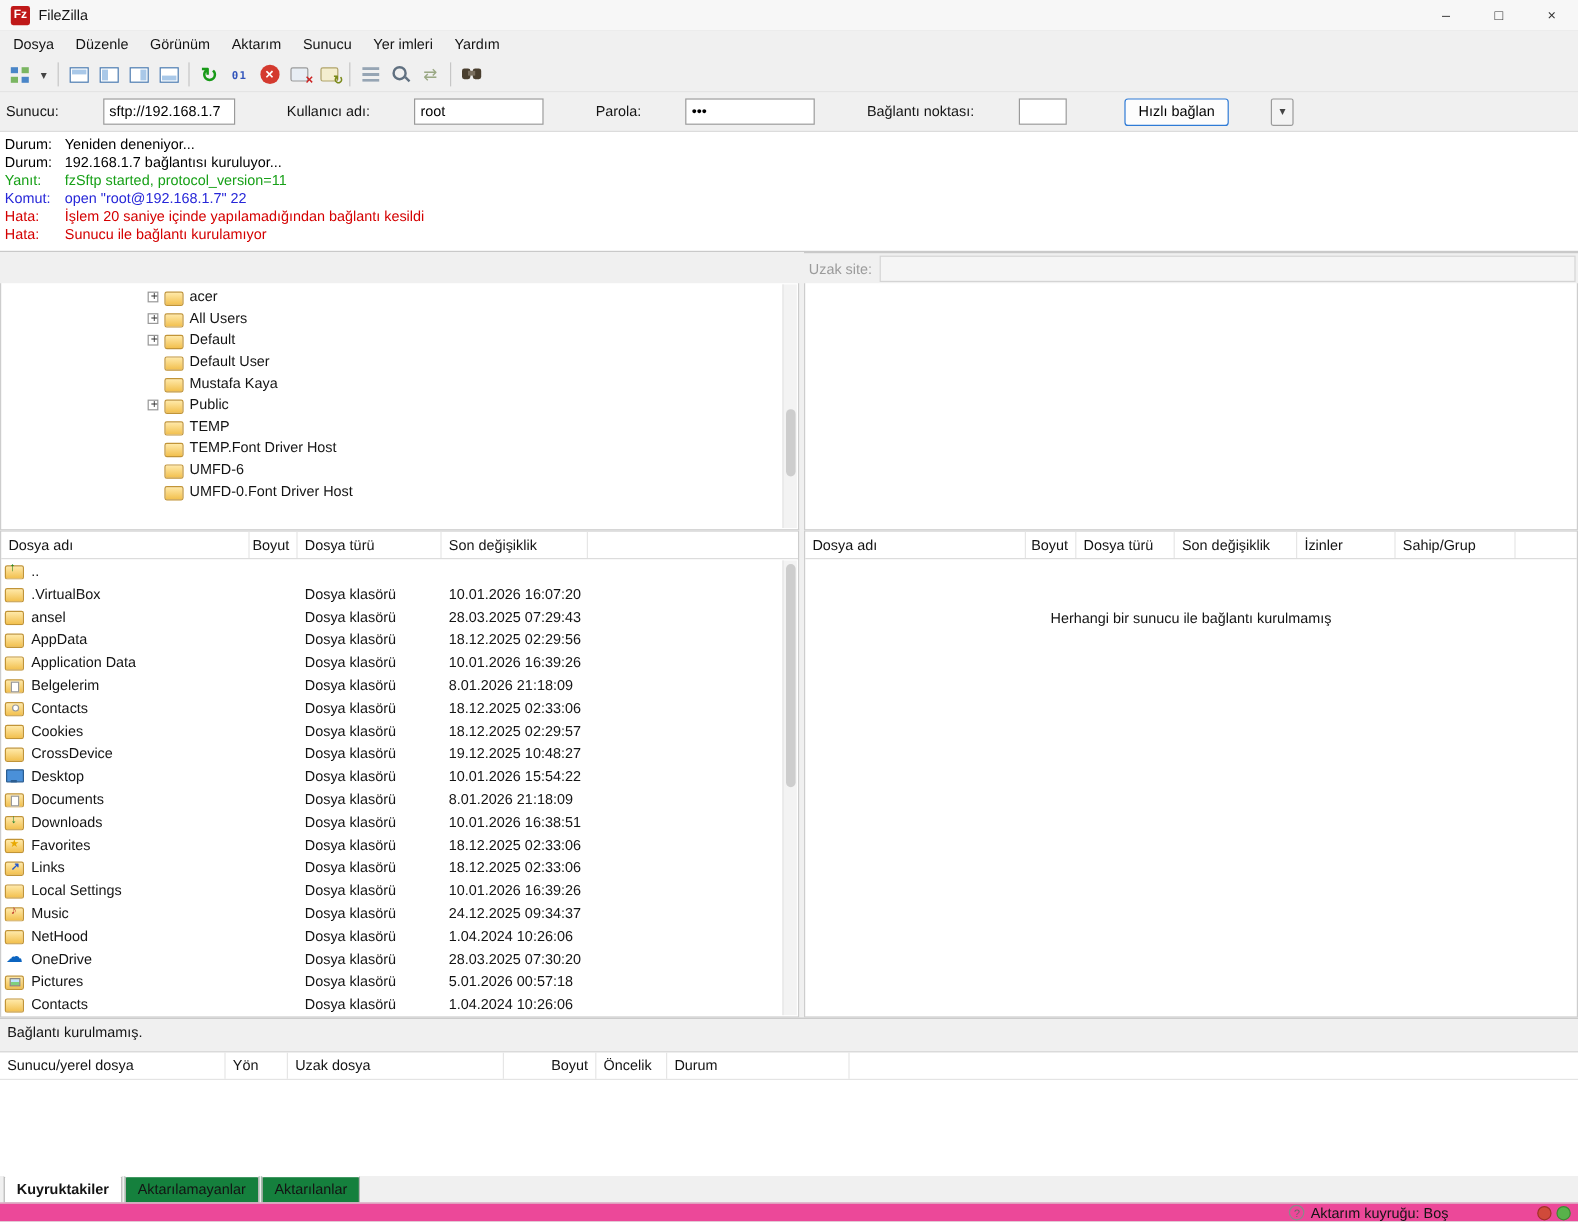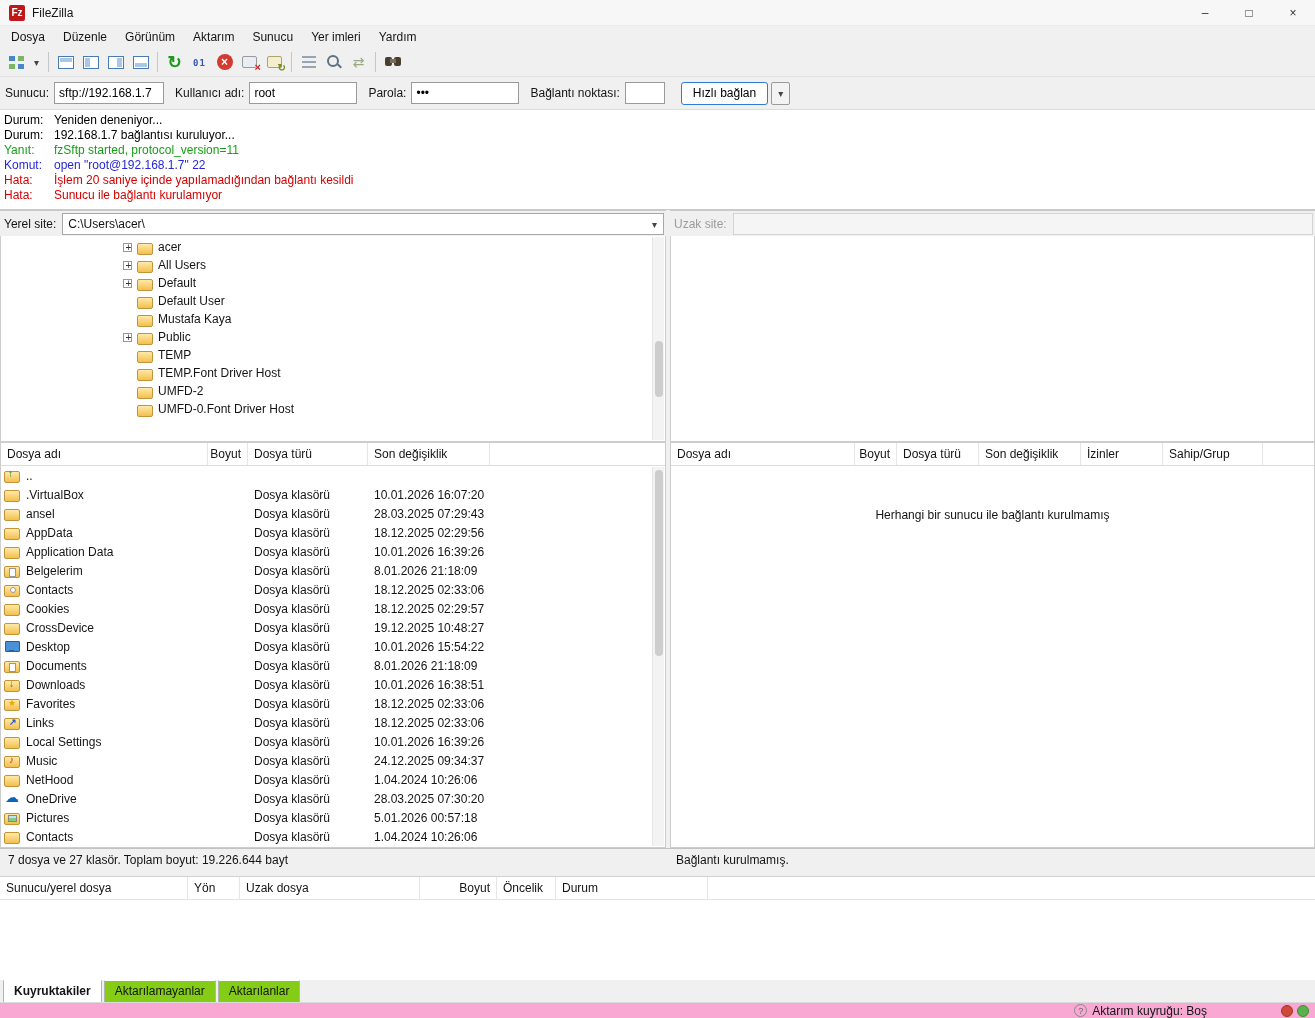--- a/index.html
+++ b/index.html
@@ -43,21 +43,21 @@
   .ic-filter { width:14px; height:12px; background:repeating-linear-gradient(to bottom,#96a5b4 0 2px, transparent 2px 5px); }
   .ic-compare { position:relative; width:16px; height:16px; }
   .ic-compare::before { content:""; position:absolute; left:1px; top:1px; width:8px; height:8px; border:2px solid #607080; border-radius:50%; }
   .ic-compare::after { content:""; position:absolute; left:11px; top:11px; width:5px; height:2px; background:#607080; transform:rotate(45deg); }
   .ic-sync::before { content:"⇄"; color:#9aa884; font-size:14px; }
   .ic-find { position:relative; width:16px; height:10px; }
   .ic-find::before { content:""; position:absolute; left:0; top:0; width:7px; height:9px; background:#4a3f2f; border-radius:2px; box-shadow:9px 0 0 #4a3f2f; }
   .ic-find::after { content:""; position:absolute; left:5px; top:2px; width:6px; height:4px; background:#7a6f5f; }
 
   
-  .qc { position:absolute; top:77px; left:0; width:100%; height:33px; background:#f0f0f0; border-bottom:1px solid #dcdcdc; display:flex; align-items:center; padding-left:5px; }
+  .qc { position:absolute; top:77px; left:0; width:100%; height:33px; background:#f0f0f0; border-bottom:1px solid #dcdcdc; display:flex; align-items:center; padding-left:5px;gap:32px; }
   .qc label { margin-right:5px; }
   .qc label.gap { margin-left:11px; }
   .qc input { height:22px; border:1px solid #9a9a9a; background:#fff; padding:0 4px; font:inherit; }
   .in-host { width:110px; } .in-user { width:108px; } .in-pass { width:108px; } .in-port { width:40px; }
   .qc-btn { margin-left:16px; height:23px; border:1px solid #2f7bd6; border-radius:3px; background:#fdfdfd; padding:0 11px; font:inherit; }
   .qc-dd { margin-left:3px; width:19px; height:23px; border:1px solid #9a9a9a; border-radius:2px; background:#f3f3f3; display:flex; align-items:center; justify-content:center; }
   .qc-dd::before { content:"▾"; font-size:10px; color:#444; }
 
   
   .log { position:absolute; top:110px; left:0; width:100%; height:100px; background:#fff; border-bottom:1px solid #c9c9c9; padding:3px 0 0 4px; overflow:hidden; }
@@ -134,23 +134,23 @@
   .status-left { width:670px; padding-left:8px; }
   .status-right { padding-left:6px; }
 
   
   .queue-header { position:absolute; top:876px; left:0; width:100%; height:24px; background:#fff; border-top:1px solid #d2d2d2; border-bottom:1px solid #e4e4e4; display:flex; align-items:stretch; }
   .Q0 { width:188px; } .Q1 { width:52px; } .Q2 { width:180px; } .Q3 { width:77px; } .Q4 { width:59px; } .Q5 { width:152px; }
   .queue-body { position:absolute; top:900px; left:0; width:100%; height:80px; background:#fff; }
 
   
   .tabs { position:absolute; top:980px; left:0; width:100%; height:22px; background:#f0f0f0; display:flex; align-items:flex-start; padding-left:3px; gap:2px; }
-  .tab { padding:3px 10px 4px; border:1px solid #b3b3b3; border-top:1px solid #fff; background:#84cc16; }
+  .tab { padding:3px 10px 4px; border:1px solid #b3b3b3; border-top:1px solid #fff; background:#15803d; }
   .tab.active { background:#fff; font-weight:bold; }
-  .bottombar { position:absolute; top:1002px; left:0; width:100%; height:16px; background:#f9a8d4; border-top:1px solid #dadada; display:flex; align-items:center; justify-content:flex-end; padding-right:6px; }
+  .bottombar { position:absolute; top:1002px; left:0; width:100%; height:16px; background:#ec4899; border-top:1px solid #dadada; display:flex; align-items:center; justify-content:flex-end; padding-right:6px; }
   .help-icon { width:13px; height:13px; border-radius:50%; border:1px solid #8a8a8a; color:#666; font-size:9px; display:flex; align-items:center; justify-content:center; margin-right:5px; flex:none; }
   .help-icon::before { content:"?"; }
   .qstatus { margin-right:70px; }
   .ind { width:12px; height:12px; border-radius:50%; flex:none; margin-left:4px; }
   .ind.red { background:#d04a3a; border:1px solid #a03227; }
   .ind.green { background:#58b24a; border:1px solid #3d8a32; }
 </style>
 </head>
 <body>
 
@@ -274,27 +274,20 @@
         <span class="log-label">Hata:</span>
         <span class="log-text">İşlem 20 saniye içinde yapılamadığından bağlantı kesildi</span>
       </div>
 
       <div class="log-line error">
         <span class="log-label">Hata:</span>
         <span class="log-text">Sunucu ile bağlantı kurulamıyor</span>
       </div>
     </div>
 
-  <div class="sitebar sb-left">
-    <span>Yerel site:</span>
-    <div class="combo">
-      <span>C:\Users\acer\</span>
-      <span class="chev"></span>
-    </div>
-  </div>
   <div class="sitebar sb-right">
     <span class="lbl-dis">Uzak site:</span>
     <div class="combo disabled">
       <span></span>
     </div>
   </div>
 
   <div class="tree-pane tp-left">
     <div>
 
@@ -343,21 +336,21 @@
         <div class="tree-row">
           <span class="exp none"></span>
           <span class="fileicon folder"></span>
           <span class="tree-label">TEMP.Font Driver Host</span>
         </div>
 
 
         <div class="tree-row">
           <span class="exp none"></span>
           <span class="fileicon folder"></span>
-          <span class="tree-label">UMFD-2</span>
+          <span class="tree-label">UMFD-6</span>
         </div>
 
         <div class="tree-row">
           <span class="exp none"></span>
           <span class="fileicon folder"></span>
           <span class="tree-label">UMFD-0.Font Driver Host</span>
         </div>
       </div>
     <div class="vscroll tree-scroll">
         <span class="thumb"></span>
@@ -588,21 +581,20 @@
       <span class="hcell R2">Dosya türü</span>
       <span class="hcell R3">Son değişiklik</span>
       <span class="hcell R4">İzinler</span>
       <span class="hcell R5">Sahip/Grup</span>
       <span class="hcell hfill"></span>
     </div>
     <div class="empty-msg">Herhangi bir sunucu ile bağlantı kurulmamış</div>
   </div>
 
   <div class="status-row">
-    <span class="status-left">7 dosya ve 27 klasör. Toplam boyut: 19.226.644 bayt</span>
     <span class="status-right">Bağlantı kurulmamış.</span>
   </div>
 
   <div class="queue-header">
     <span class="hcell Q0">Sunucu/yerel dosya</span>
     <span class="hcell Q1">Yön</span>
     <span class="hcell Q2">Uzak dosya</span>
     <span class="hcell Q3 hr-end">Boyut</span>
     <span class="hcell Q4">Öncelik</span>
     <span class="hcell Q5">Durum</span>

